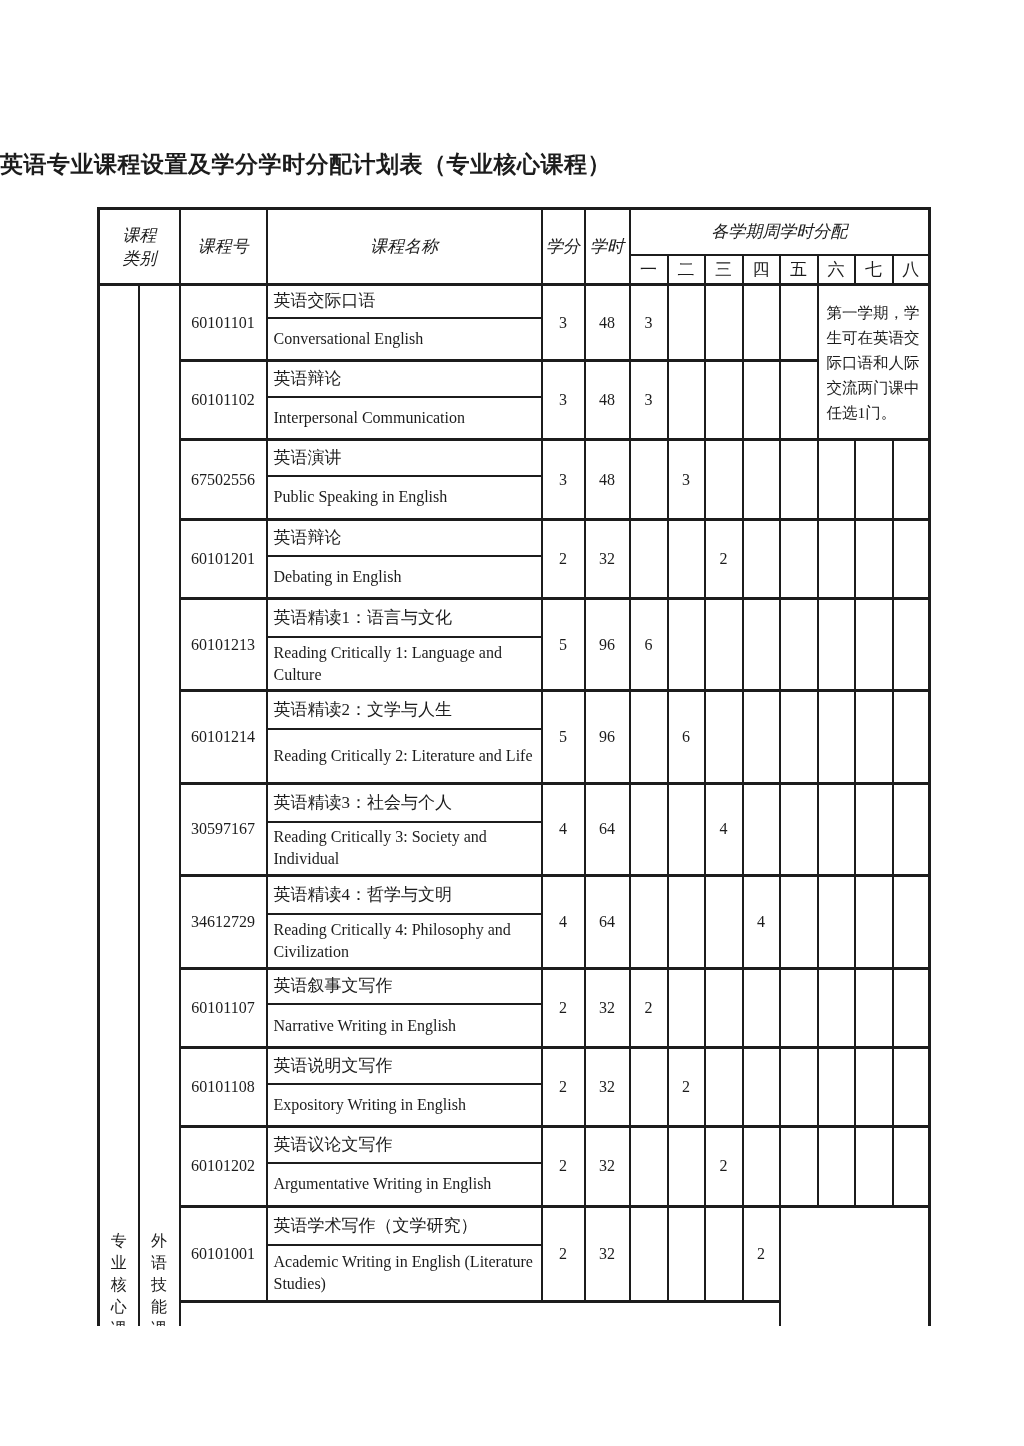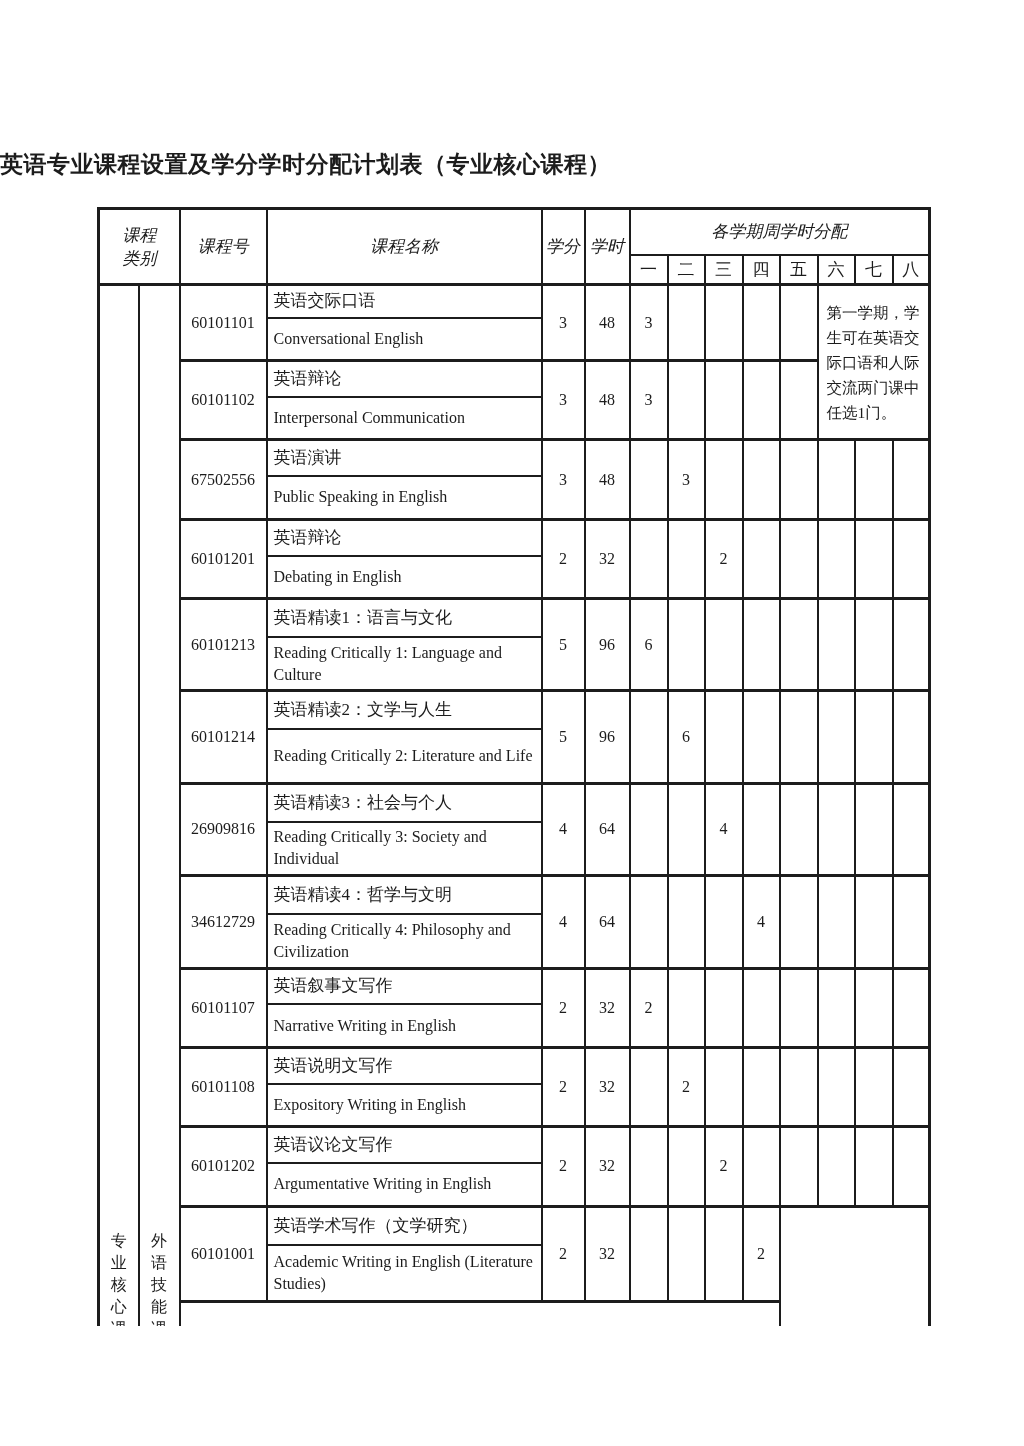--- a/index.html
+++ b/index.html
@@ -207,21 +207,21 @@
     <td class="num rb" rowspan="2"></td>
     <td class="num rb" rowspan="2"></td>
     <td class="num rb" rowspan="2"></td>
     <td class="num rb" rowspan="2"></td>
   </tr>
   <tr class="heL">
           <td class="name enn rb">Reading Critically 2: Literature and Life</td>
         </tr>
 
   <tr class="hcL">
-    <td class="no rb" rowspan="2">26909816</td>
+    <td class="no rb" rowspan="2">30597167</td>
     <td class="name cnn">英语精读3：社会与个人</td>
     <td class="num rb" rowspan="2">4</td>
     <td class="num rb" rowspan="2">64</td>
     <td class="num rb" rowspan="2"></td>
     <td class="num rb" rowspan="2"></td>
     <td class="num rb" rowspan="2">4</td>
     <td class="num rb" rowspan="2"></td>
     <td class="num rb" rowspan="2"></td>
     <td class="num rb" rowspan="2"></td>
     <td class="num rb" rowspan="2"></td>

